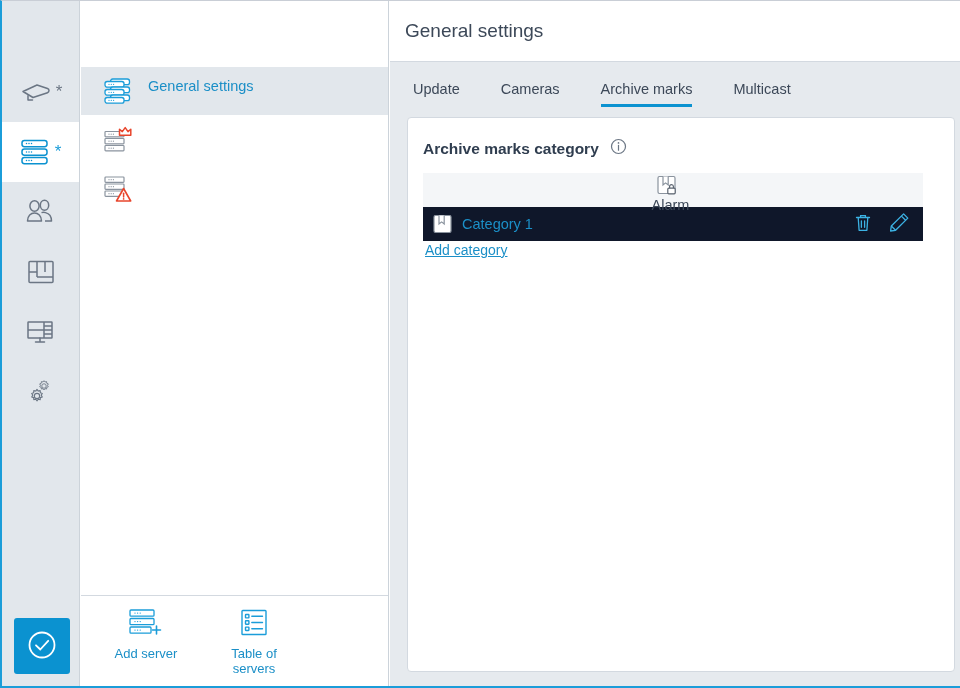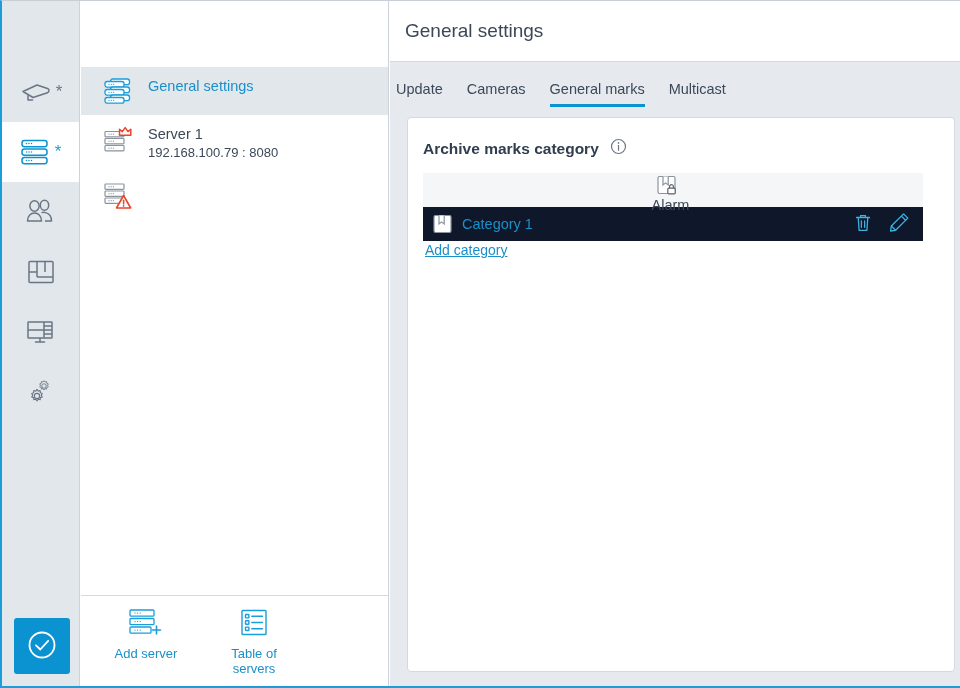--- a/index.html
+++ b/index.html
@@ -157,22 +157,22 @@
   .page-title {
     font-size: 19px;
     color: #3c4858;
     font-weight: normal;
     margin: 0;
   }
 
   .tabbar {
     flex: 0 0 auto;
     display: flex;
-    gap: 0;
-    padding: 19px 0 0 6px;
+    gap: 17px;
+    padding: 19px 0 0 23px;
   }
   .tab {
     position: relative;
     font-size: 14.5px;
     color: #3c4858;
     padding: 0 12px 10px 12px;
     cursor: pointer;
     background: none;
     border: none;
     font-family: "Liberation Sans", sans-serif;
@@ -399,24 +399,20 @@
                 <circle cx="10.4" cy="16.2" r="0.6"></circle>
               <circle cx="6" cy="23.2" r="0.6"></circle>
                 <circle cx="8.2" cy="23.2" r="0.6"></circle>
                 <circle cx="10.4" cy="23.2" r="0.6"></circle>
             </g>
             <g>
               <path d="M16.5 10.2 L16.5 4.2 L19.3 6.6 L22.2 2.6 L25 6.6 L27.8 4.2 L27.8 10.2 Z" fill="#ffffff" stroke="#e8452c" stroke-width="1.5" stroke-linejoin="round"></path>
             </g>
           </svg>
         </span>
-        <span class="tree-text">
-          <span class="tree-title">Server 1</span><br>
-          <span class="tree-sub">192.168.100.79 : 8080</span>
-        </span>
       </div>
 
       <div class="tree-row">
         <span class="tree-ico">
           <svg width="34" height="30" viewBox="0 0 34 30" fill="none">
             <g stroke="#8a939e" stroke-width="1.2" fill="#ffffff">
               <rect x="2" y="4" width="19" height="5.4" rx="0.8"></rect>
               <rect x="2" y="11" width="19" height="5.4" rx="0.8"></rect>
               <rect x="2" y="18" width="19" height="5.4" rx="0.8"></rect>
             </g>
@@ -483,21 +479,21 @@
 
   <div class="content">
 
     <div class="content-header">
       <h1 class="page-title">General settings</h1>
     </div>
 
     <div class="tabbar">
       <button class="tab">Update</button>
       <button class="tab">Cameras</button>
-      <button class="tab active">General marks</button>
+      <button class="tab active">Archive marks</button>
       <button class="tab">Multicast</button>
     </div>
 
     <div class="card">
 
       <div class="card-heading">
         <h2>Archive marks category</h2>
         <span class="info-icon">
           <svg width="17" height="17" viewBox="0 0 17 17" fill="none" stroke="#6b7684" stroke-width="1.2">
             <circle cx="8.5" cy="8.5" r="7"></circle>

